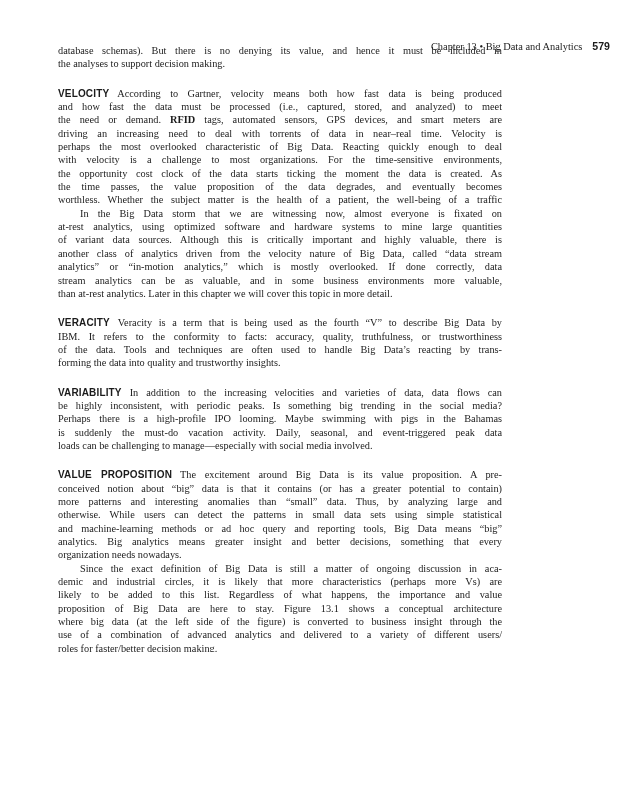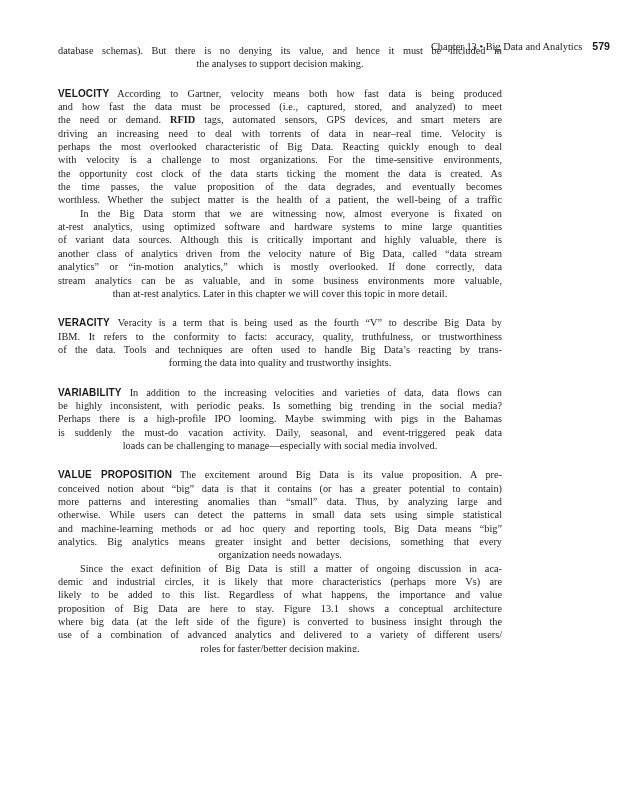--- a/index.html
+++ b/index.html
@@ -38,21 +38,21 @@
     top: 44px;
     left: 58px;
     width: 444px;
     font-family: "Liberation Serif", serif;
     font-size: 10.3px;
     line-height: 13.35px;
     color: #1b1b1b;
   }
   .para { margin: 0; }
   .para.section { margin-top: 16px; }
-  .line { text-align: center; }
+  .line { text-align: left; }
   .line.just {
     text-align: justify;
     text-align-last: justify;
   }
   .line.first-indent { text-indent: 22px; }
   .heading {
     font-family: "Liberation Sans", sans-serif;
     font-weight: 700;
     font-size: 10px;
     letter-spacing: 0.15px;

